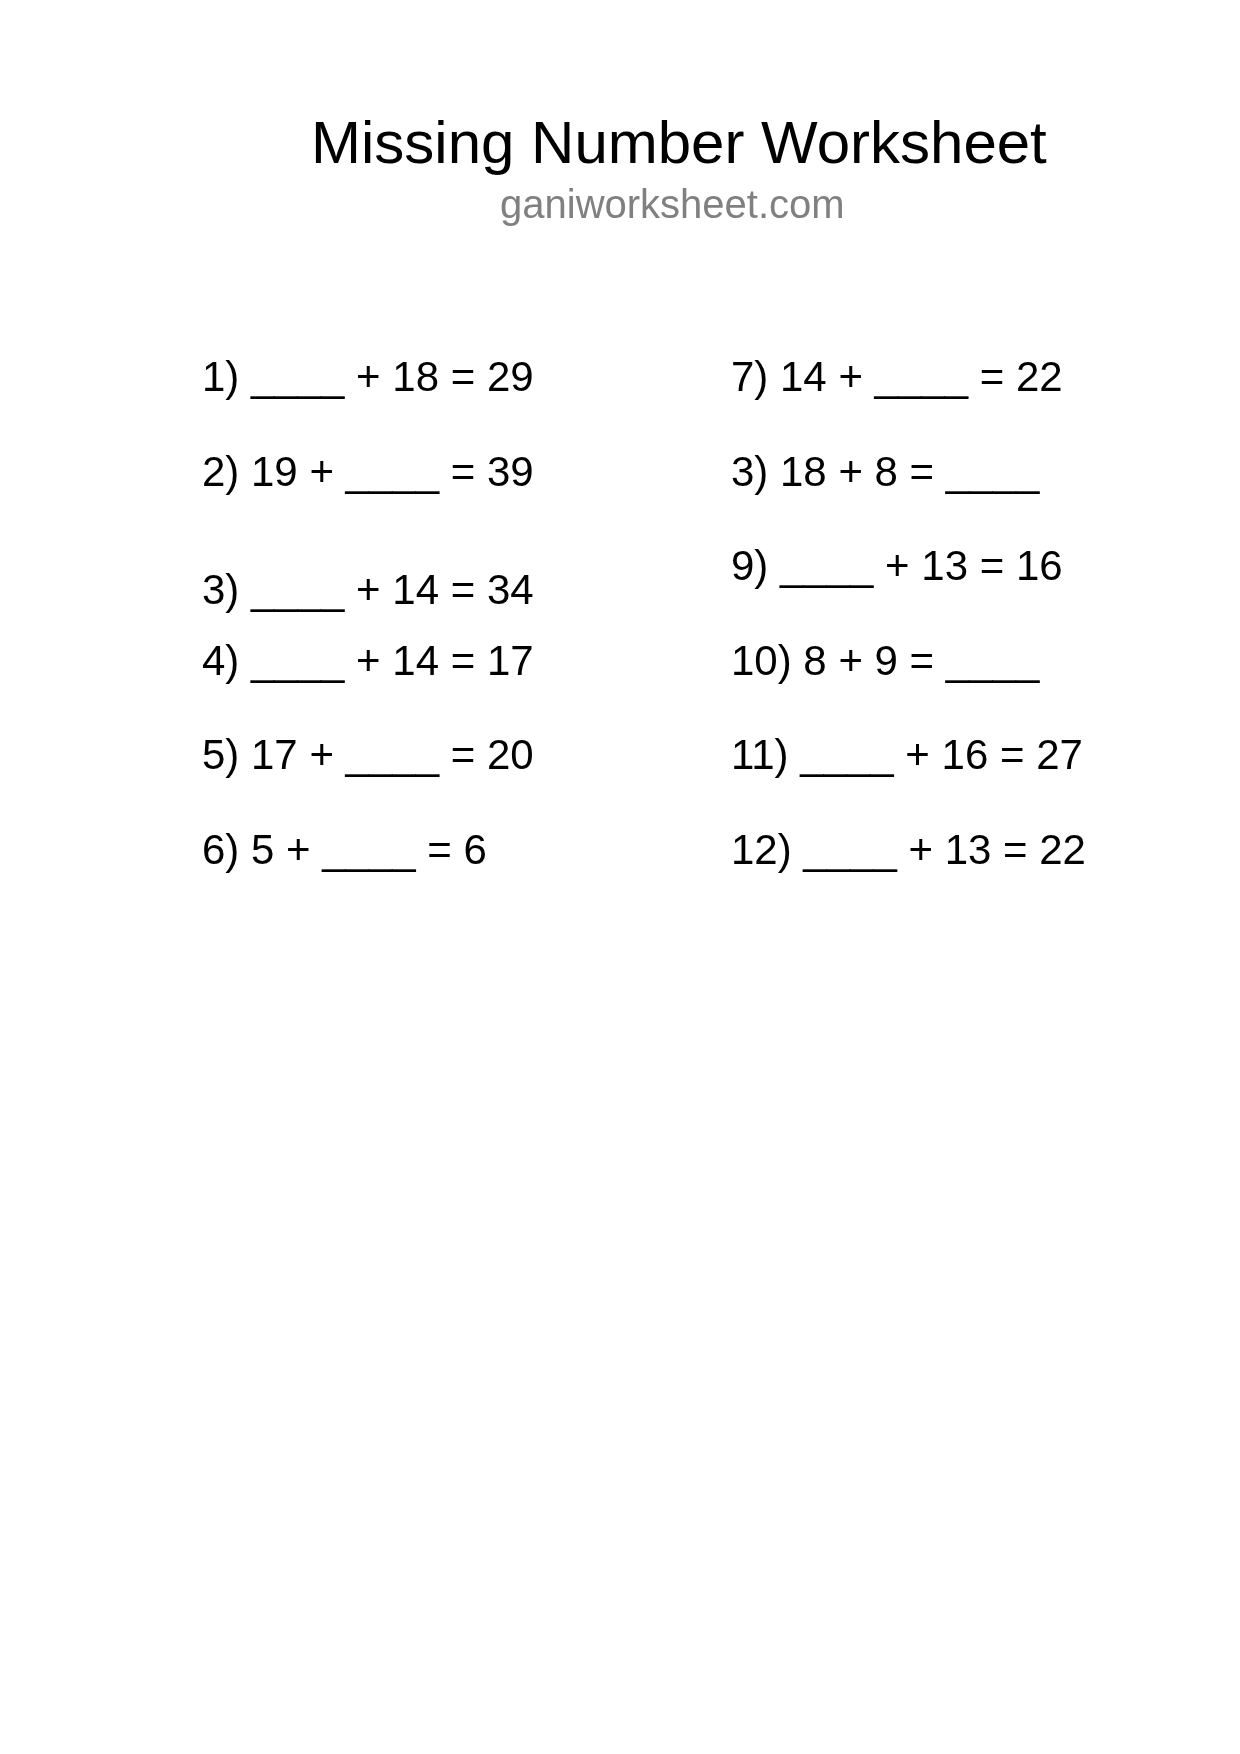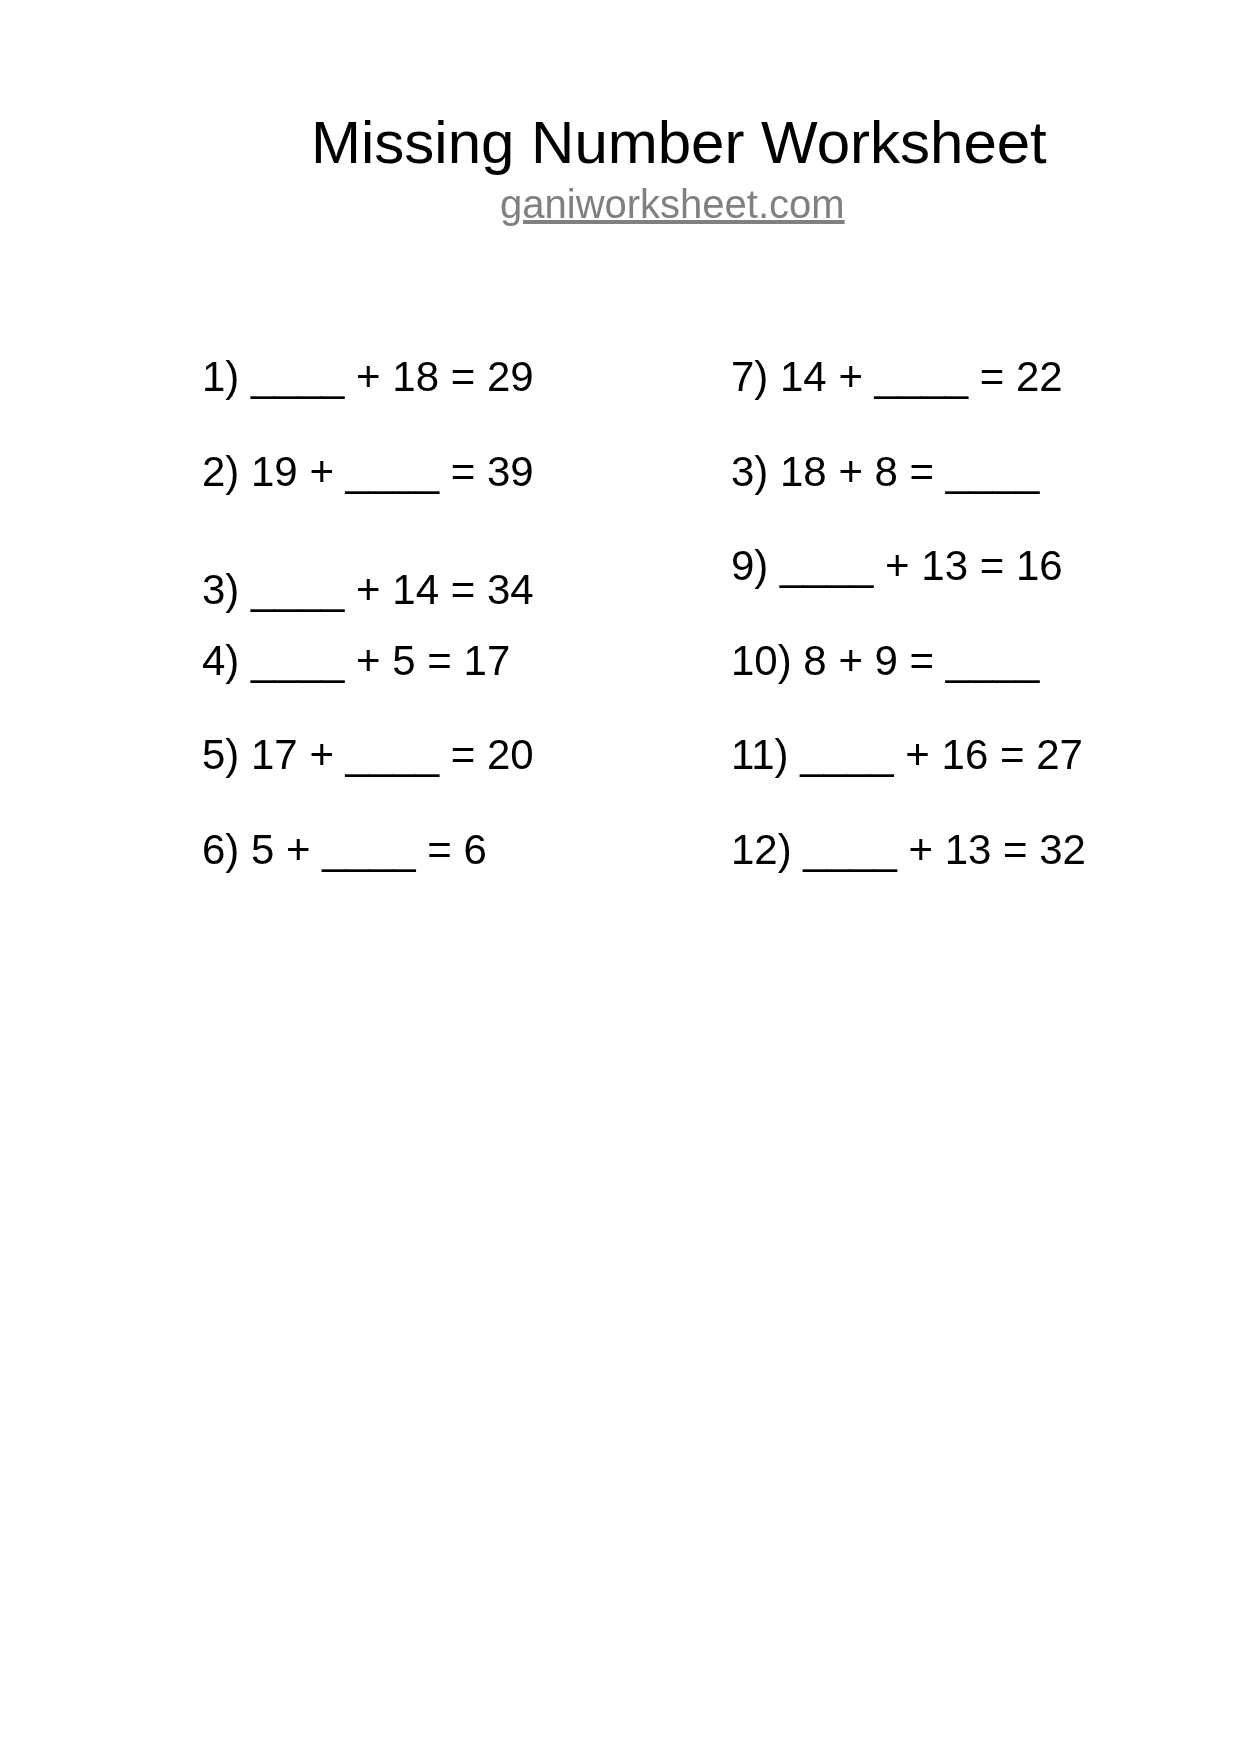--- a/index.html
+++ b/index.html
@@ -22,46 +22,45 @@
       font-weight: normal;
     }
     .subtitle {
       position: absolute;
       left: 500px;
       top: 179px;
       font-size: 40px;
       line-height: 50px;
       color: #808080;
       white-space: nowrap;
-      text-decoration: underline;
     }
     .problem {
       position: absolute;
       font-size: 42px;
       line-height: 50px;
       white-space: nowrap;
     }
     .col-left { left: 202px; }
     .col-right { left: 703px; margin-left: 28px; }
   </style>
 </head>
 <body>
 
 <h1 class="title">Missing Number Worksheet</h1>
 <div class="subtitle">ganiworksheet.com</div>
 
 <div>
   <div class="problem col-left" style="top:352px">1) ____ + 18 = 29</div>
   <div class="problem col-left" style="top:447px">2) 19 + ____ = 39</div>
   <div class="problem col-left" style="top:565px">3) ____ + 14 = 34</div>
-  <div class="problem col-left" style="top:636px">4) ____ + 5 = 17</div>
+  <div class="problem col-left" style="top:636px">4) ____ + 14 = 17</div>
   <div class="problem col-left" style="top:730px">5) 17 + ____ = 20</div>
   <div class="problem col-left" style="top:825px">6) 5 + ____ = 6</div>
 </div>
 
 <div>
   <div class="problem col-right" style="top:352px">7) 14 + ____ = 22</div>
   <div class="problem col-right" style="top:447px">3) 18 + 8 = ____</div>
   <div class="problem col-right" style="top:541px">9) ____ + 13 = 16</div>
   <div class="problem col-right" style="top:636px">10) 8 + 9 = ____</div>
   <div class="problem col-right" style="top:730px">11) ____ + 16 = 27</div>
-  <div class="problem col-right" style="top:825px">12) ____ + 13 = 32</div>
+  <div class="problem col-right" style="top:825px">12) ____ + 13 = 22</div>
 </div>
 
 </body></html>

